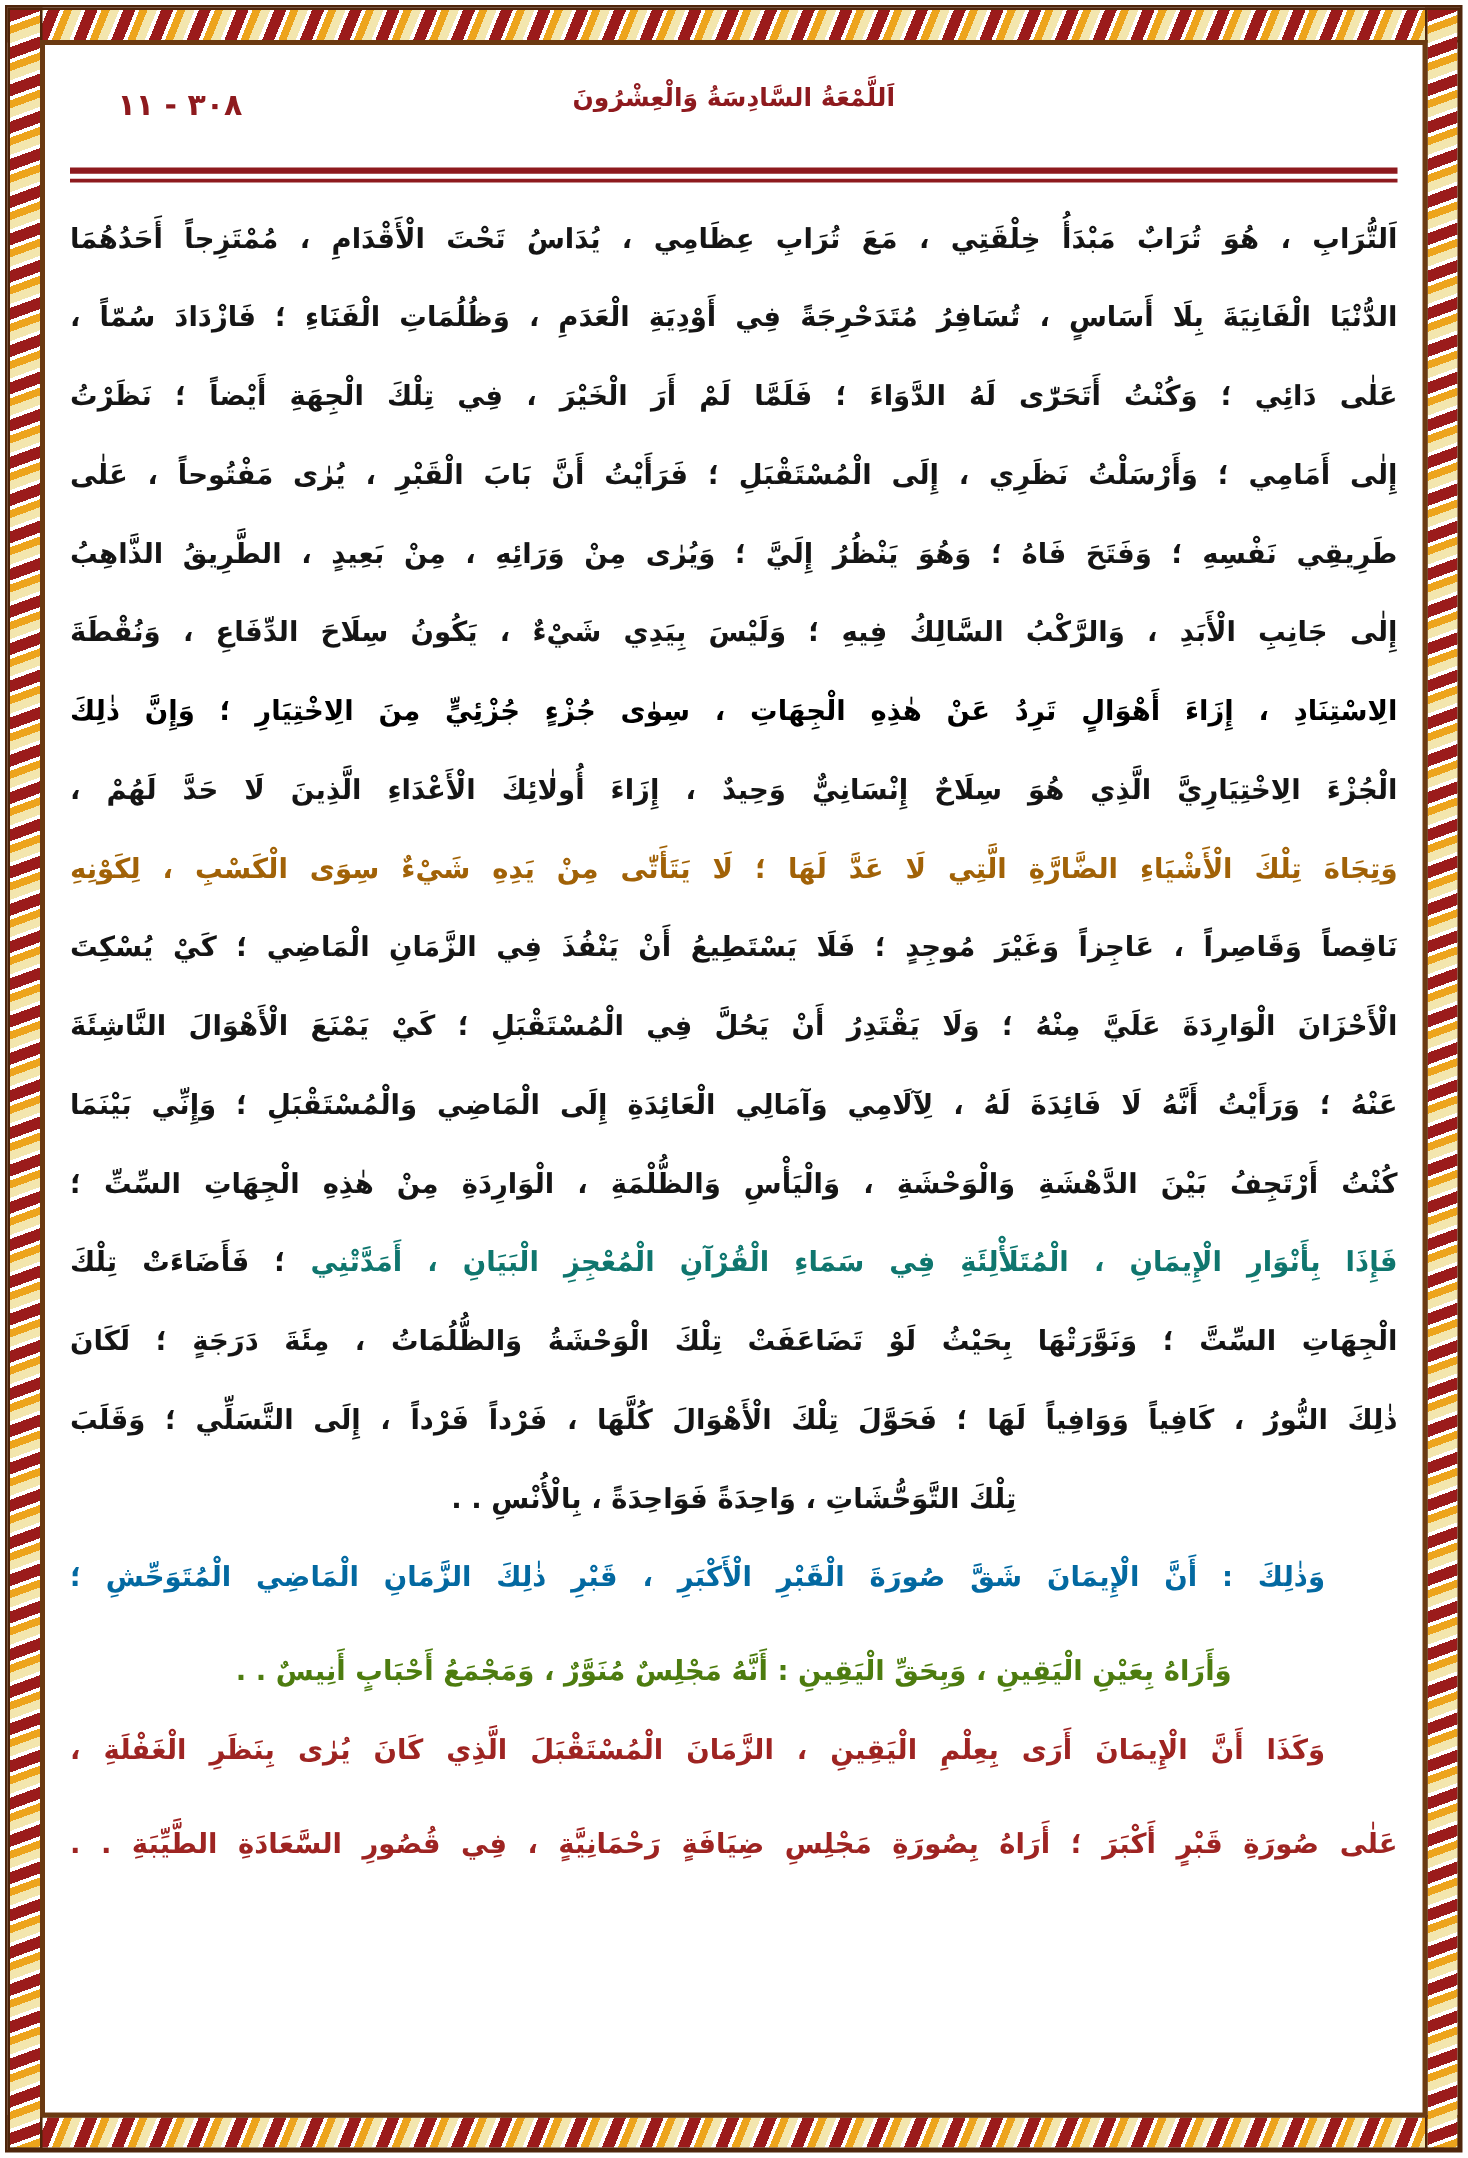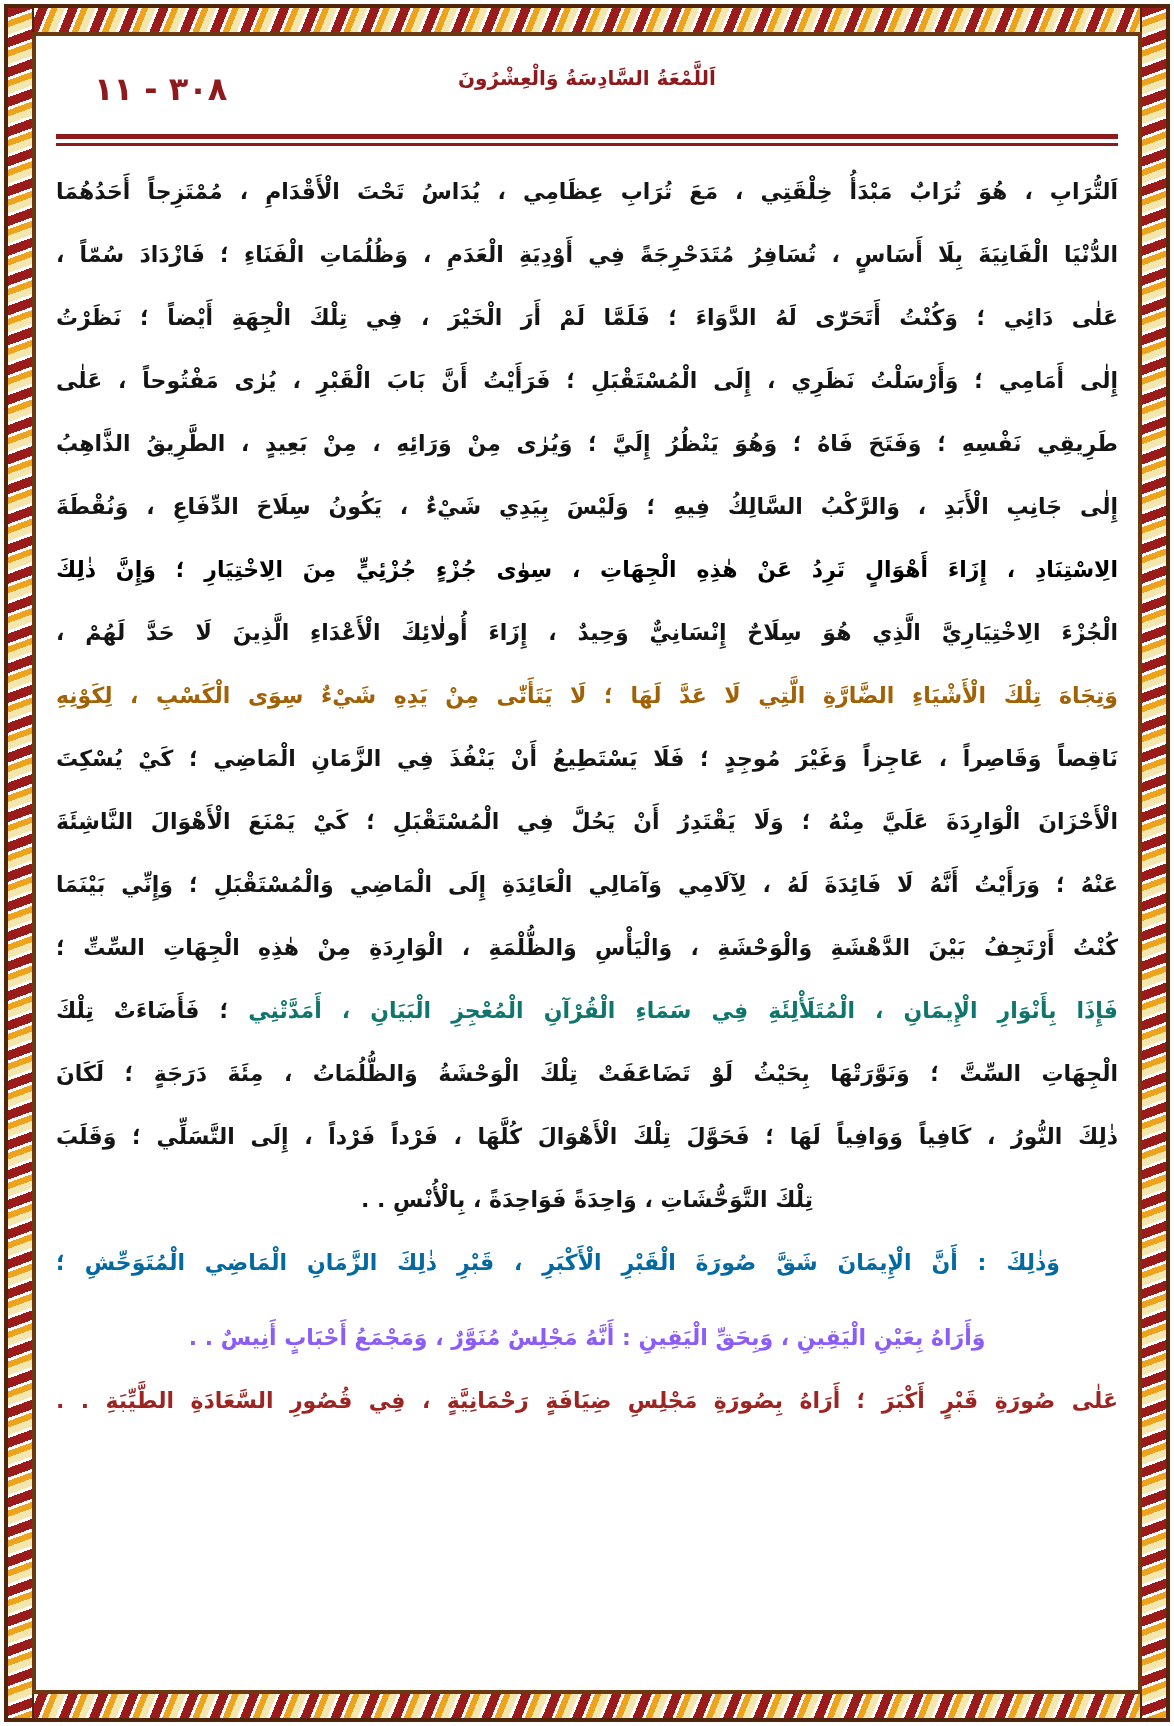--- a/index.html
+++ b/index.html
@@ -48,21 +48,21 @@
   .page-title{
     position:absolute;left:0;right:0;top:6px;
     text-align:center;
     font-size:20px;font-weight:bold;
     color:var(--accent);
     letter-spacing:1px;
   }
   .page-number{
     position:absolute;left:38px;top:10px;
     direction:rtl;
-    font-size:32px;font-weight:bold;
+    font-size:24px;font-weight:bold;
     color:var(--accent);
   }
   .double-rule{
     margin-top:16px;
     height:4px;
     border-top:5px solid var(--accent);
     border-bottom:3px solid var(--accent);
   }
   .body-text{margin-top:14px;direction:rtl;}
   .line{
@@ -107,17 +107,18 @@
         <div class="line justify"><span style="color: #a16207;">وَتِجَاهَ تِلْكَ الْأَشْيَاءِ الضَّارَّةِ الَّتِي لَا عَدَّ لَهَا ؛ لَا يَتَأَتّٰى مِنْ يَدِهِ شَيْءٌ سِوَى الْكَسْبِ ، لِكَوْنِهِ</span></div>
         <div class="line justify"><span style="color: rgb(21, 21, 21);">نَاقِصاً وَقَاصِراً ، عَاجِزاً وَغَيْرَ مُوجِدٍ ؛ فَلَا يَسْتَطِيعُ أَنْ يَنْفُذَ فِي الزَّمَانِ الْمَاضِي ؛ كَيْ يُسْكِتَ</span></div>
         <div class="line justify"><span style="color: rgb(21, 21, 21);">الْأَحْزَانَ الْوَارِدَةَ عَلَيَّ مِنْهُ ؛ وَلَا يَقْتَدِرُ أَنْ يَحُلَّ فِي الْمُسْتَقْبَلِ ؛ كَيْ يَمْنَعَ الْأَهْوَالَ النَّاشِئَةَ</span></div>
         <div class="line justify"><span style="color: rgb(21, 21, 21);">عَنْهُ ؛ وَرَأَيْتُ أَنَّهُ لَا فَائِدَةَ لَهُ ، لِآلَامِي وَآمَالِي الْعَائِدَةِ إِلَى الْمَاضِي وَالْمُسْتَقْبَلِ ؛ وَإِنِّي بَيْنَمَا</span></div>
         <div class="line justify"><span style="color: rgb(21, 21, 21);">كُنْتُ أَرْتَجِفُ بَيْنَ الدَّهْشَةِ وَالْوَحْشَةِ ، وَالْيَأْسِ وَالظُّلْمَةِ ، الْوَارِدَةِ مِنْ هٰذِهِ الْجِهَاتِ السِّتِّ ؛</span></div>
         <div class="line justify"><span style="color: #0f766e;">فَإِذَا بِأَنْوَارِ الْإِيمَانِ ، الْمُتَلَأْلِئَةِ فِي سَمَاءِ الْقُرْآنِ الْمُعْجِزِ الْبَيَانِ ، أَمَدَّتْنِي</span><span style="color: rgb(21, 21, 21);"> ؛ فَأَضَاءَتْ تِلْكَ</span></div>
         <div class="line justify"><span style="color: rgb(21, 21, 21);">الْجِهَاتِ السِّتَّ ؛ وَنَوَّرَتْهَا بِحَيْثُ لَوْ تَضَاعَفَتْ تِلْكَ الْوَحْشَةُ وَالظُّلُمَاتُ ، مِئَةَ دَرَجَةٍ ؛ لَكَانَ</span></div>
         <div class="line justify"><span style="color: rgb(21, 21, 21);">ذٰلِكَ النُّورُ ، كَافِياً وَوَافِياً لَهَا ؛ فَحَوَّلَ تِلْكَ الْأَهْوَالَ كُلَّهَا ، فَرْداً فَرْداً ، إِلَى التَّسَلِّي ؛ وَقَلَبَ</span></div>
         <div class="line center"><span style="color: rgb(21, 21, 21);">تِلْكَ التَّوَحُّشَاتِ ، وَاحِدَةً فَوَاحِدَةً ، بِالْأُنْسِ . .</span></div>
         <div class="line justify-indent"><span style="color: #0369a1;">وَذٰلِكَ : أَنَّ الْإِيمَانَ شَقَّ صُورَةَ الْقَبْرِ الْأَكْبَرِ ، قَبْرِ ذٰلِكَ الزَّمَانِ الْمَاضِي الْمُتَوَحِّشِ ؛</span></div>
-        <div class="line center"><span style="color: #8b5cf6; text-align: right;">وَأَرَاهُ بِعَيْنِ الْيَقِينِ ، وَبِحَقِّ الْيَقِينِ : أَنَّهُ مَجْلِسٌ مُنَوَّرٌ ، وَمَجْمَعُ أَحْبَابٍ أَنِيسٌ . .</span></div>
+        <div class="line center"><span style="color: #4d7c0f; text-align: right;">وَأَرَاهُ بِعَيْنِ الْيَقِينِ ، وَبِحَقِّ الْيَقِينِ : أَنَّهُ مَجْلِسٌ مُنَوَّرٌ ، وَمَجْمَعُ أَحْبَابٍ أَنِيسٌ . .</span></div>
+        <div class="line justify-indent"><span style="color: rgb(158, 36, 34);">وَكَذَا أَنَّ الْإِيمَانَ أَرَى بِعِلْمِ الْيَقِينِ ، الزَّمَانَ الْمُسْتَقْبَلَ الَّذِي كَانَ يُرٰى بِنَظَرِ الْغَفْلَةِ ،</span></div>
         <div class="line justify"><span style="color: rgb(158, 36, 34);">عَلٰى صُورَةِ قَبْرٍ أَكْبَرَ ؛ أَرَاهُ بِصُورَةِ مَجْلِسِ ضِيَافَةٍ رَحْمَانِيَّةٍ ، فِي قُصُورِ السَّعَادَةِ الطَّيِّبَةِ . .</span></div>
       </div>
   </div>
 </div>
 
 </body></html>

